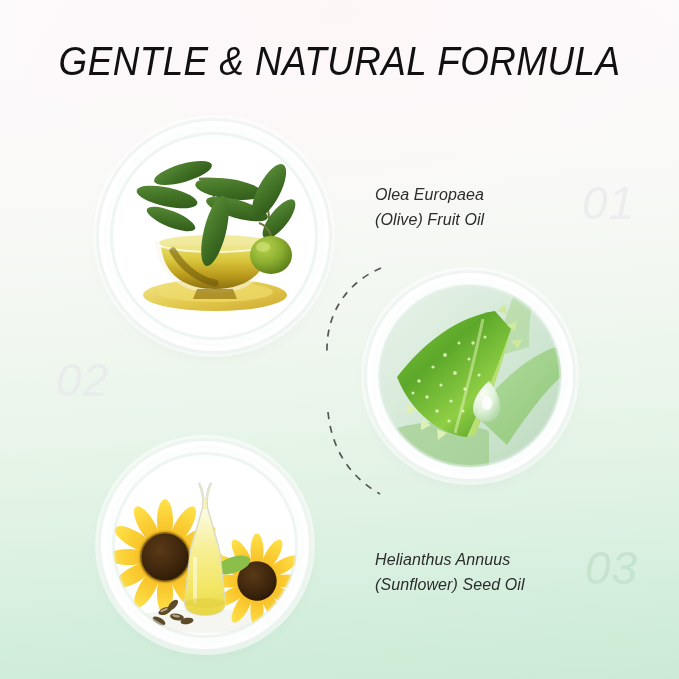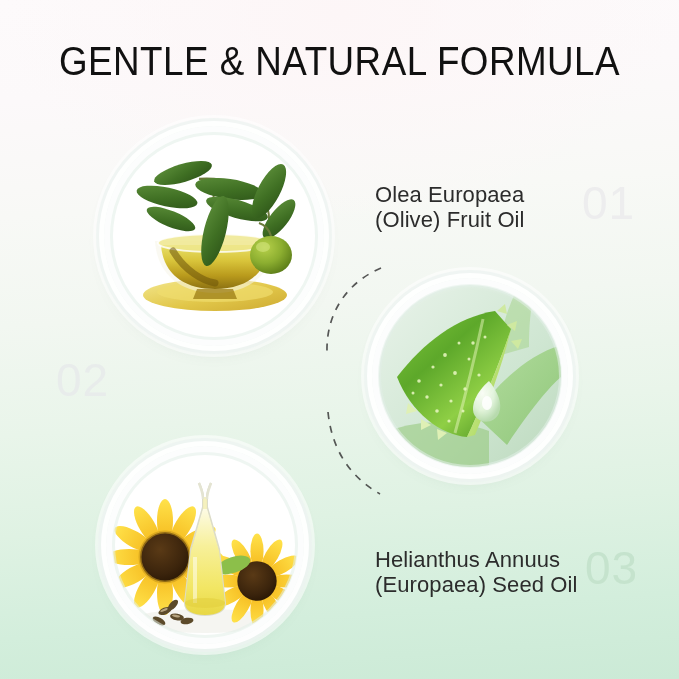--- a/index.html
+++ b/index.html
@@ -23,20 +23,21 @@
       radial-gradient(ellipse 70% 45% at 50% 2%, #fdf6f7 0%, rgba(253,246,247,0) 70%),
       linear-gradient(176deg,
         #fdfafb 0%,
         #fcf9fa 14%,
         #f8f9f6 30%,
         #f2f7f1 45%,
         #e9f5ea 60%,
         #dff2e3 74%,
         #d3eedc 88%,
         #cbead6 100%);
+    font-style: italic;
   }
 
   
   #title {
     position: absolute;
     left: 0;
     top: 38px;
     width: 679px;
     text-align: center;
     font-size: 40px;
@@ -82,21 +83,21 @@
   }
   .ingredient-circle svg { display: block; width: 100%; height: 100%; }
 
   #circle-olive     { left: 104px; top: 126px; width: 220px; height: 220px; }
   #circle-aloe      { left: 372px; top: 278px; width: 196px; height: 196px; }
   #circle-sunflower { left: 106px; top: 446px; width: 198px; height: 198px; }
 
   
   .ingredient-label {
     position: absolute;
-    font-size: 22px;
+    font-size: 16px;
     line-height: 25px;
     color: #2c2c2c;
     letter-spacing: 0.1px;
     white-space: pre-line;
     user-select: none;
   }
   #label-olive     { left: 375px; top: 182px; }
   #label-aloe      { left: 126px; top: 363px; }
   #label-sunflower { left: 375px; top: 547px; }
 
@@ -373,17 +374,17 @@
         <g fill="#cdbb96" opacity="0.8">
           <ellipse cx="51" cy="157" rx="4" ry="1.2" transform="rotate(-22 51 157)"></ellipse>
           <ellipse cx="63" cy="163" rx="4" ry="1.2" transform="rotate(10 63 163)"></ellipse>
         </g>
       </svg>
     </div>
     <div class="glass"></div>
   </div>
 
   <div class="ingredient-label" id="label-sunflower">Helianthus Annuus
-(Europaea) Seed Oil</div>
+(Sunflower) Seed Oil</div>
 
   <div class="step-number" id="number-03">03</div>
 
 </div>
 
 </body></html>

